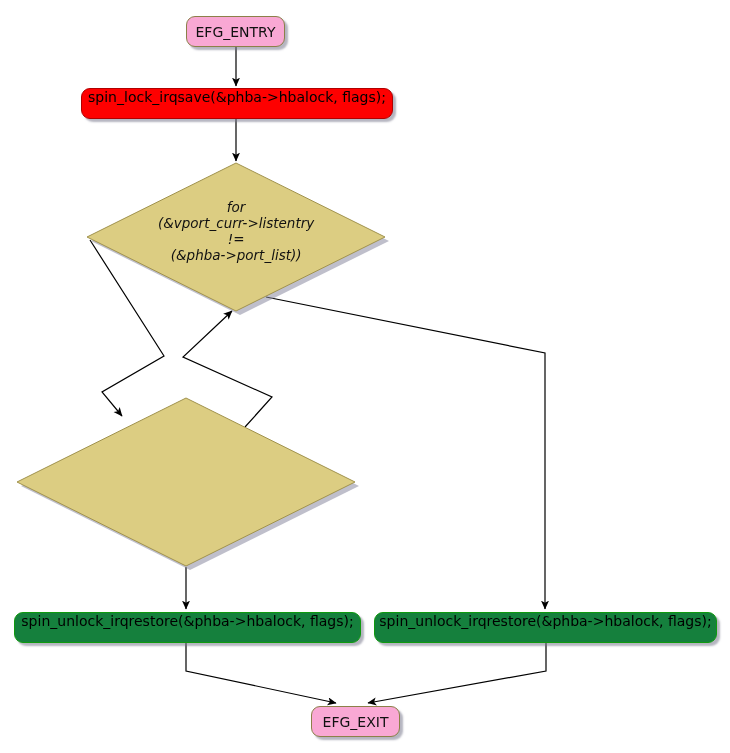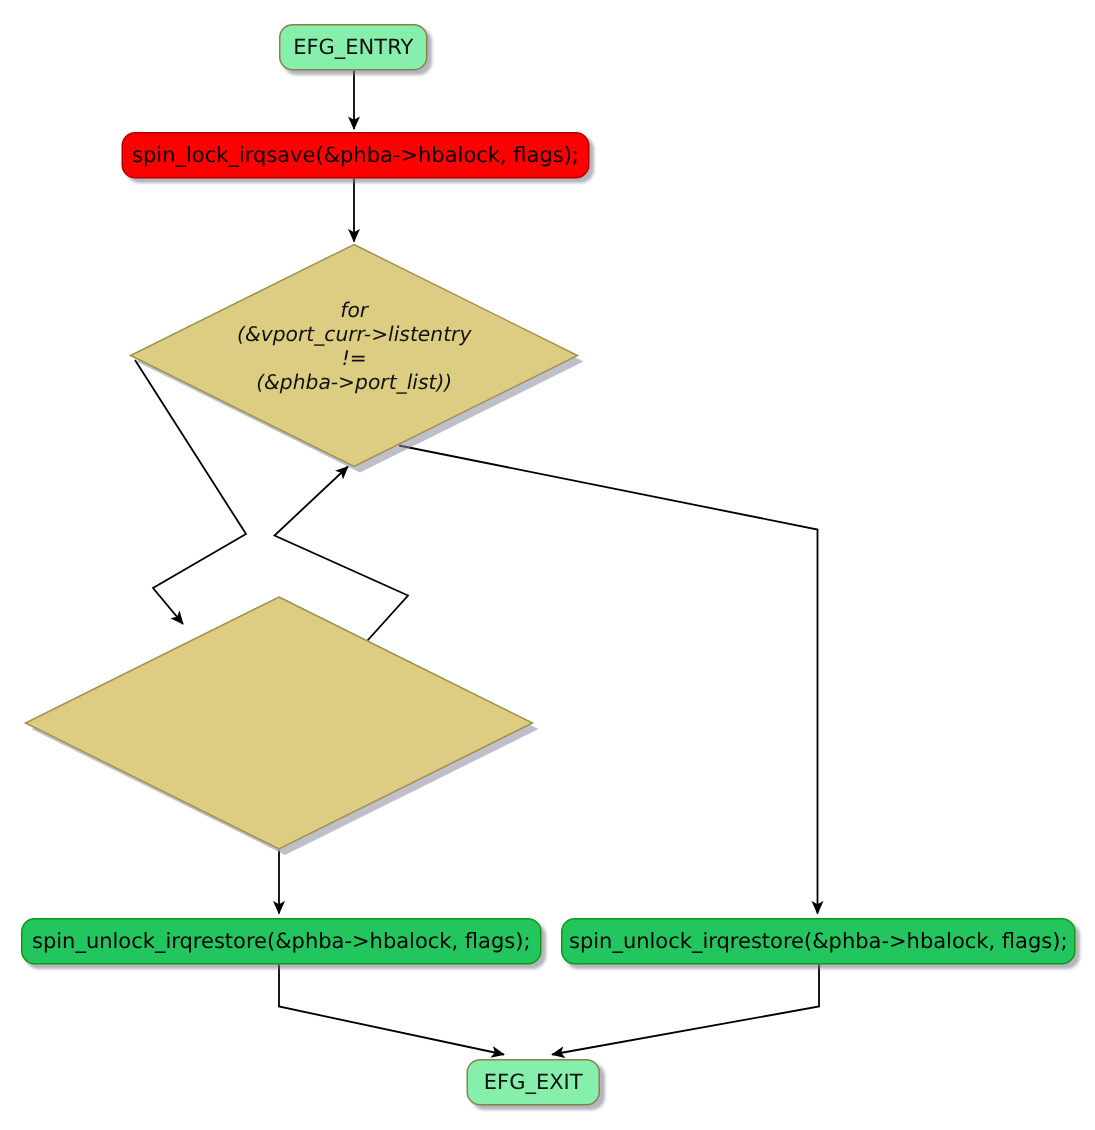--- a/index.html
+++ b/index.html
@@ -9,37 +9,37 @@
   }
   #canvas{position:absolute;left:0;top:0;width:730px;height:753px;}
   svg.edges{position:absolute;left:0;top:0;width:730px;height:753px;pointer-events:none;}
 
   .node{position:absolute;box-sizing:border-box;}
 
   
   .terminal{
     border-radius:9px;
     border:1.5px solid #8c8049;
-    background:#86efac;
+    background:#f9a8d4;
     color:#111111;
     display:flex;align-items:center;justify-content:center;
     font-size:14px;
     box-shadow:3px 3px 2px rgba(120,120,140,0.55);
     white-space:nowrap;
   }
   
   .stmt{
     border-radius:9px;
-    display:flex;align-items:center;justify-content:center;
+    display:flex;align-items:flex-start;justify-content:center;
     font-size:14px;
     white-space:nowrap;
     box-shadow:3px 3px 2px rgba(120,120,140,0.55);
   }
   .stmt.red{background:#fe0000;border:1.5px solid #b00000;color:#000000;}
-  .stmt.green{background:#22c55e;border:1.5px solid #0f9a0f;color:#000000;}
+  .stmt.green{background:#15803d;border:1.5px solid #0f9a0f;color:#000000;}
 
   
   .diamond-wrap{position:absolute;}
   .diamond-wrap svg{position:absolute;left:0;top:0;overflow:visible;}
   .diamond-label{
     position:absolute;
     text-align:center;
     font-size:13.5px;
     line-height:16px;
     color:#111111;

